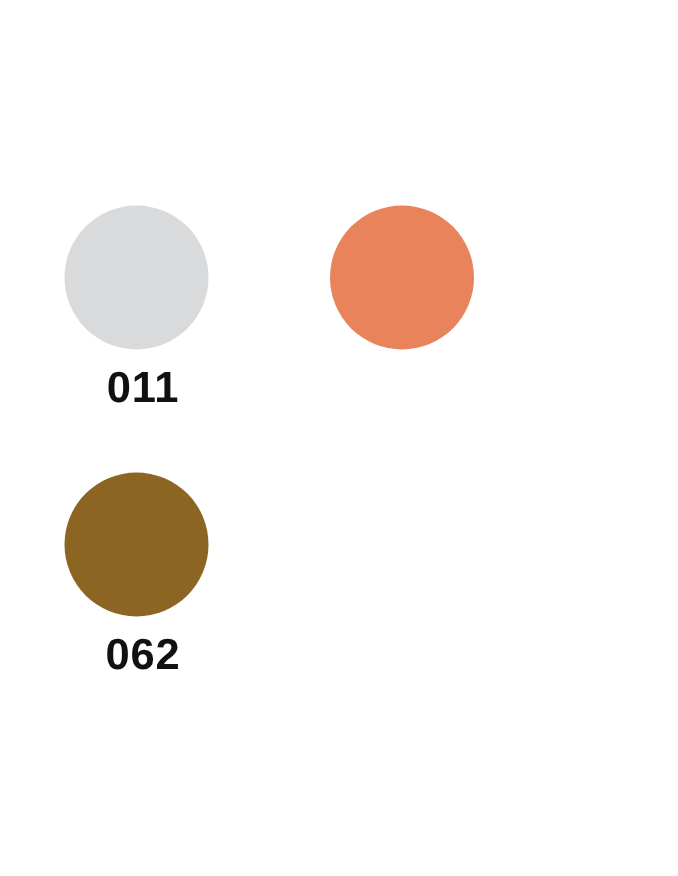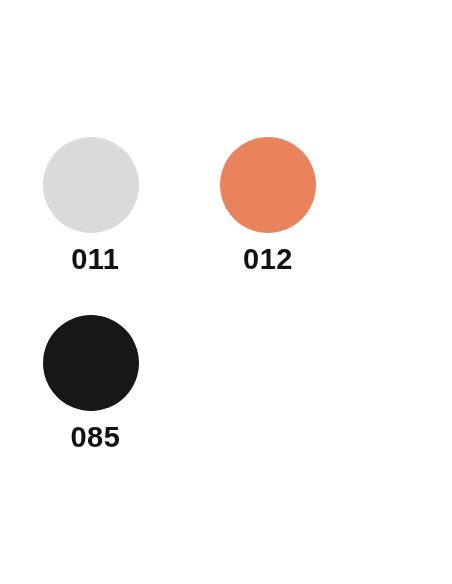--- a/index.html
+++ b/index.html
@@ -81,25 +81,24 @@
 <div id="swatch-board">
   <div class="swatch-grid">
 
     <div class="swatch-row">
       <div class="swatch-cell">
         <div class="swatch-dot" style="background:#d8dadb;"></div>
         <div class="swatch-label" style="color: rgb(17, 17, 17);">011</div>
       </div>
       <div class="swatch-cell">
         <div class="swatch-dot" style="background:#e8835c;"></div>
-        <div class="swatch-label" style="color: rgb(17, 17, 17);">012</div>
       </div>
     </div>
 
     <div class="swatch-row">
       <div class="swatch-cell">
-        <div class="swatch-dot" style="background:#17171a;"></div>
-        <div class="swatch-label" style="color: rgb(17, 17, 17);">085</div>
+        <div class="swatch-dot" style="background:#8d6522;"></div>
+        <div class="swatch-label" style="color: rgb(17, 17, 17);">062</div>
       </div>
     </div>
 
   </div>
 </div>
 
 </body></html>

